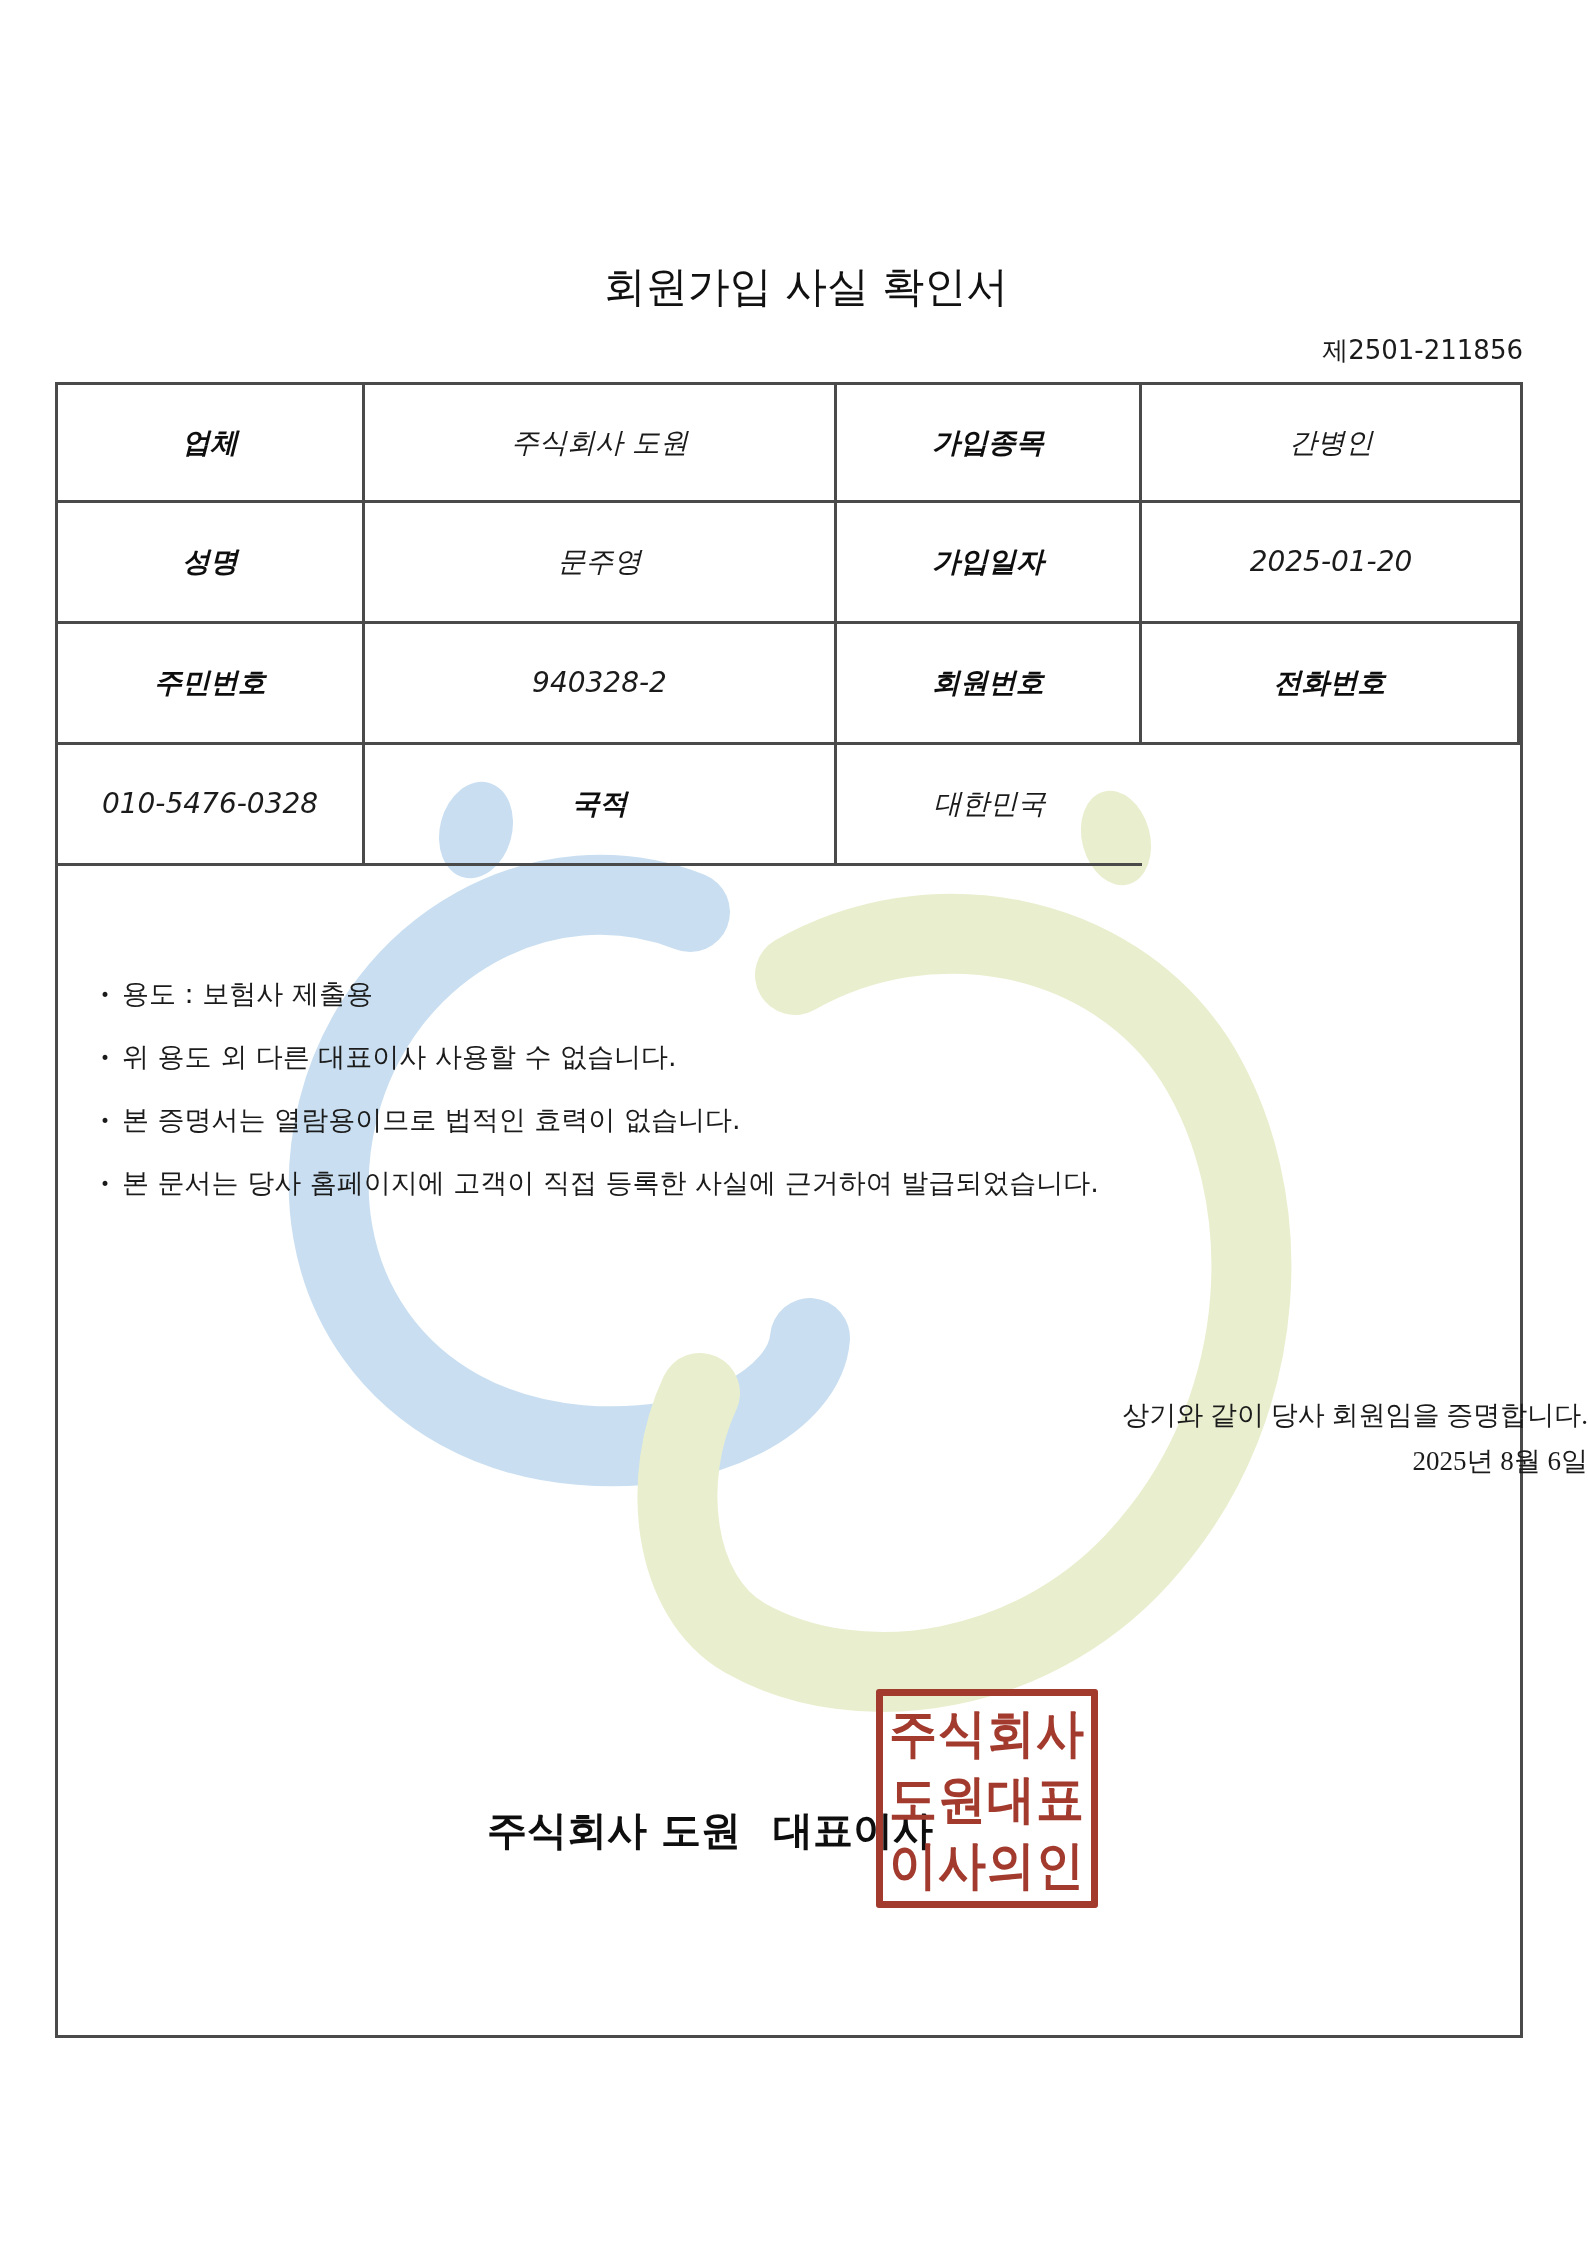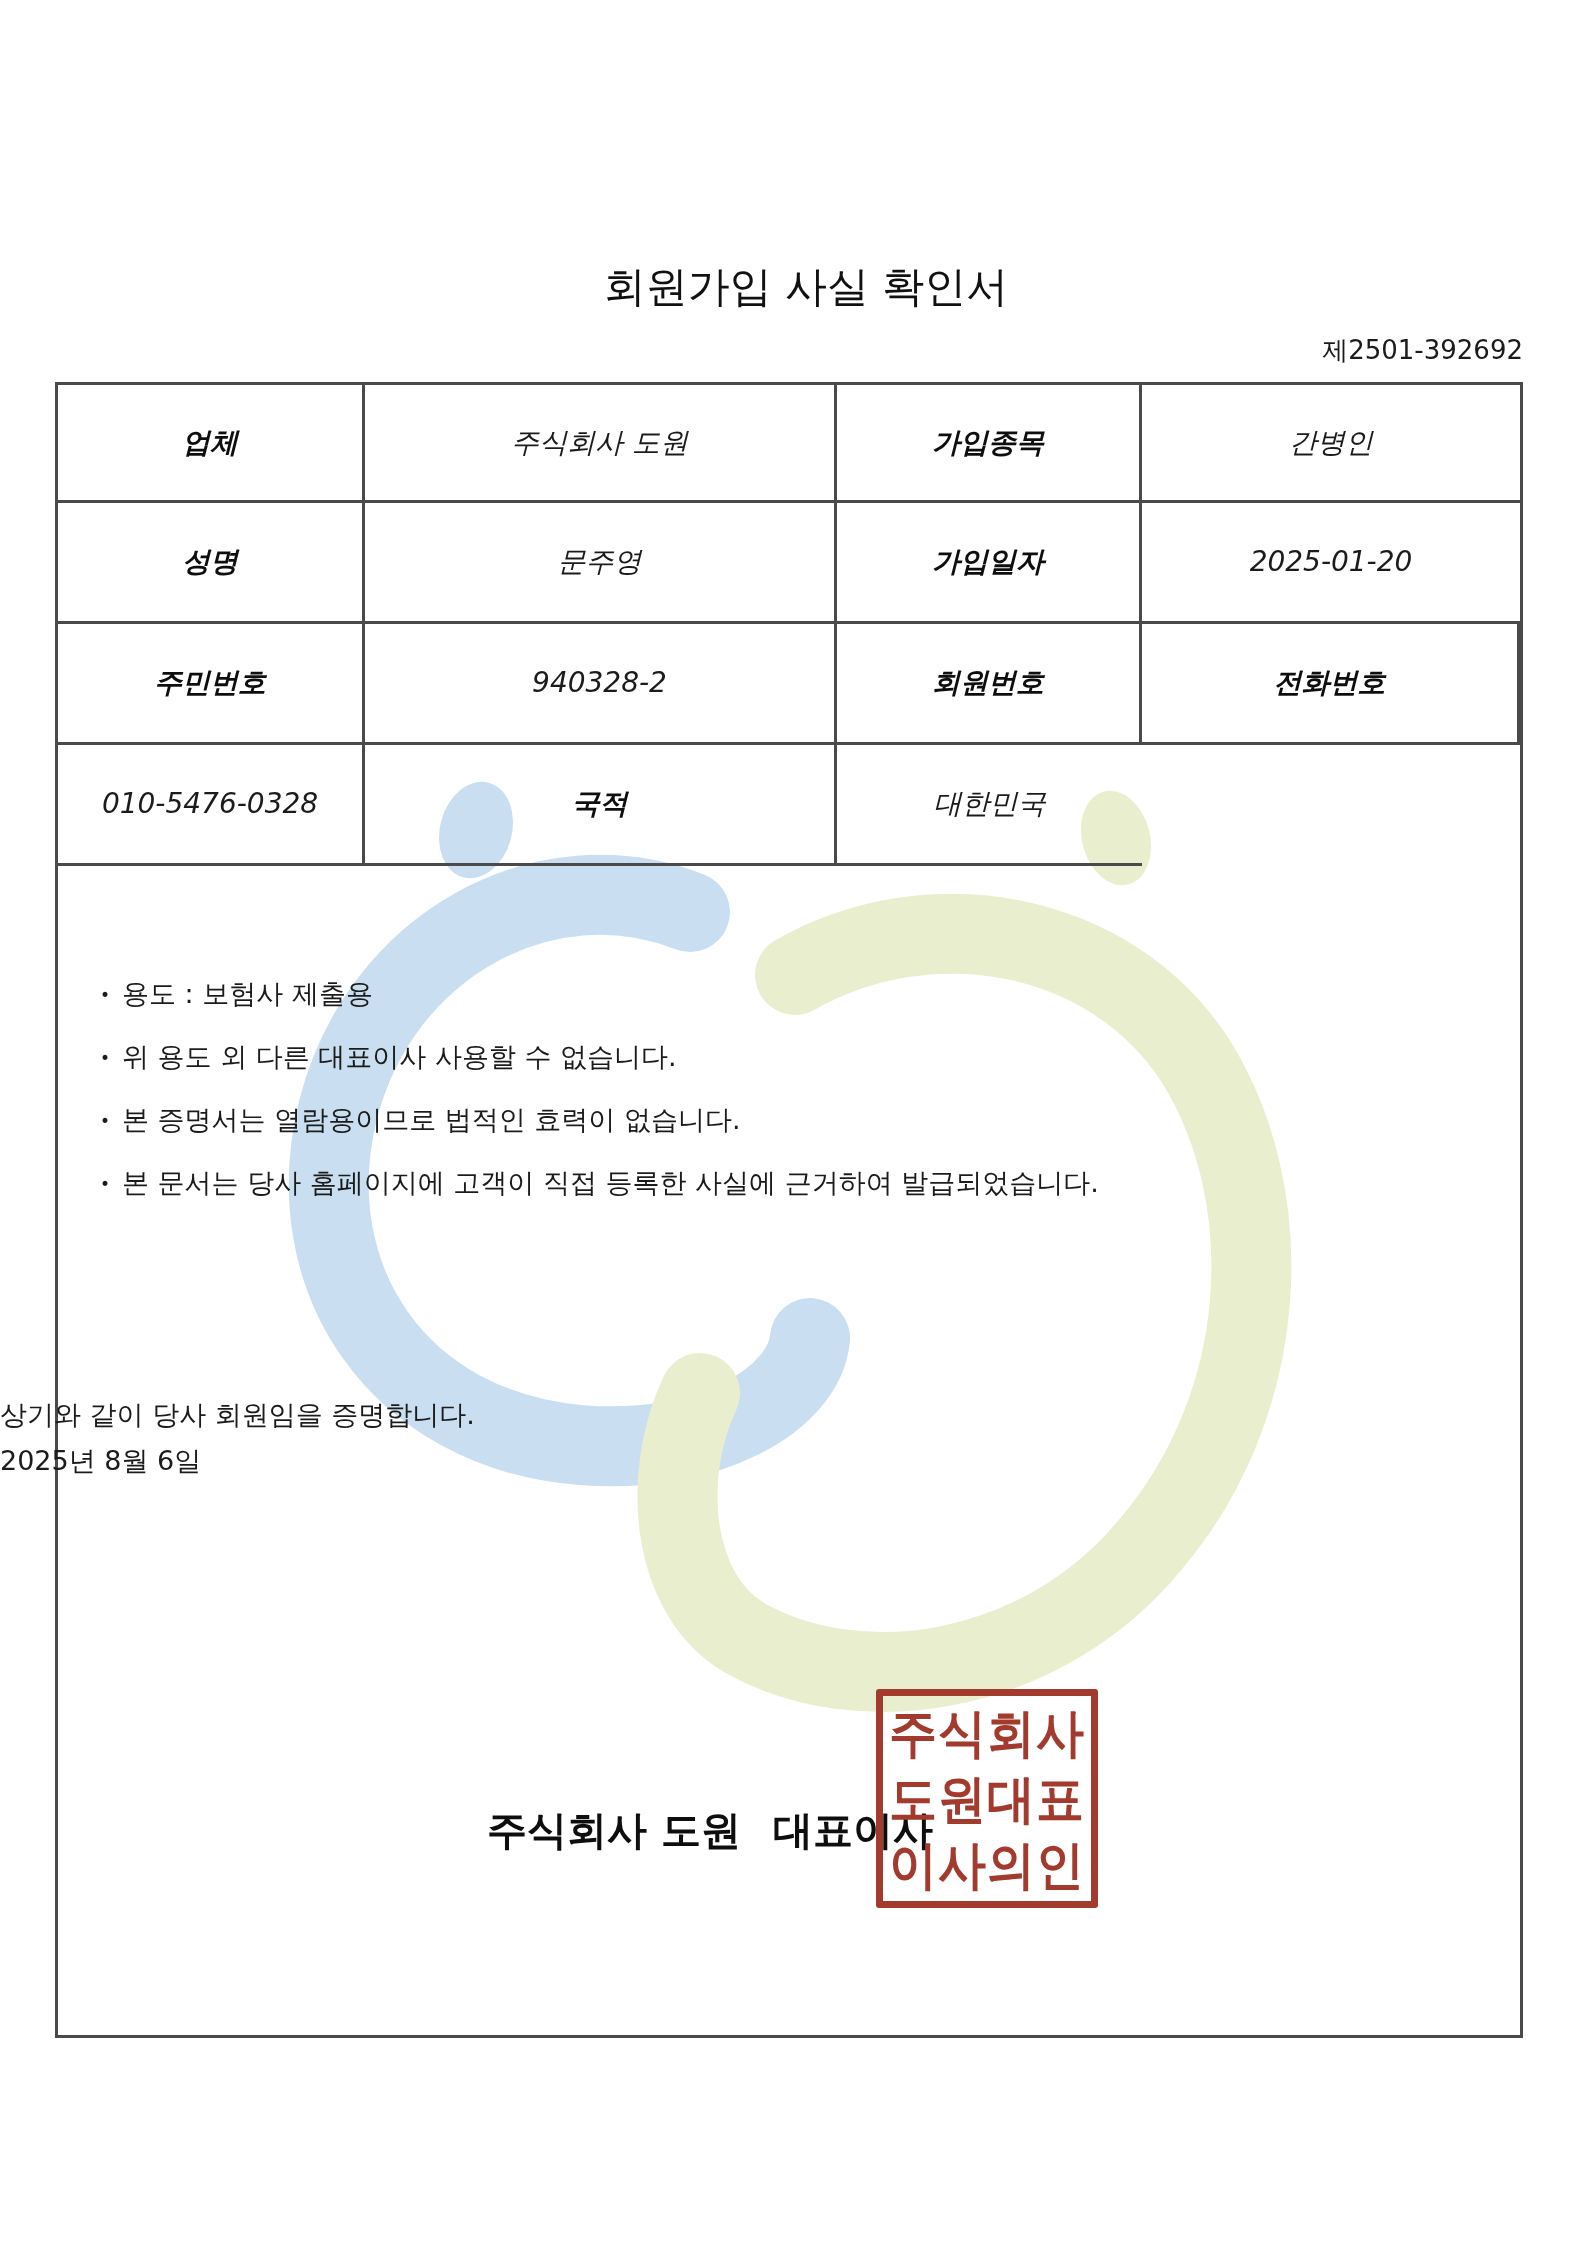--- a/index.html
+++ b/index.html
@@ -57,21 +57,21 @@
     font-size:27px; color:#1b1b1b; white-space:nowrap;
   }
   .bullet {
     font-size:17px; color:#1b1b1b; margin-right:12px;
     display:inline-block; transform:translateY(1px);
   }
 
   
   .statement {
     position:absolute; left:0; top:1392px; width:1588px;
-    text-align:left; font-size:27px; line-height:46px; color:#1b1b1b; z-index:2;
+    text-align:right; font-size:27px; line-height:46px; color:#1b1b1b; z-index:2;font-family:Liberation Serif, serif;
   }
 
   
   .signature {
     position:absolute; left:487px; top:1805px;
     display:flex; gap:32px; align-items:center;
     font-size:40px; font-weight:700; color:#0e0e0e; z-index:2; line-height:50px;
     white-space:nowrap;
   }
 
@@ -94,21 +94,21 @@
 <div class="sheet">
 
   <svg class="watermark" viewBox="0 0 1588 2246" xmlns="http://www.w3.org/2000/svg">
     <ellipse cx="476" cy="830" rx="36" ry="49" transform="rotate(15 476 830)" fill="#c9dff1"></ellipse>
     <path d="M 690 912 C 545 855, 380 945, 338 1110 C 296 1280, 400 1430, 580 1445 C 710 1456, 805 1398, 810 1338" fill="none" stroke-width="80" stroke-linecap="round" stroke="#c9dff1"></path>
     <ellipse cx="1116" cy="838" rx="34" ry="48" transform="rotate(-15 1116 838)" fill="#e9efce"></ellipse>
     <path d="M 795 975 C 930 898, 1110 930, 1195 1060 C 1280 1195, 1272 1402, 1150 1545 C 1040 1678, 858 1702, 745 1638 C 672 1596, 660 1478, 700 1393" fill="none" stroke-width="80" stroke-linecap="round" stroke="#e9efce"></path>
   </svg>
 
   <h1 class="title">회원가입 사실 확인서</h1>
-  <div class="doc-number">제2501-392692</div>
+  <div class="doc-number">제2501-211856</div>
 
   <div class="box">
     <div class="info-grid">
 
       <div class="cell label col-divider">업체</div>
       <div class="cell value col-divider">주식회사 도원</div>
       <div class="cell label col-divider">가입종목</div>
       <div class="cell value">간병인</div>
 
       <div class="cell label col-divider">성명</div>

